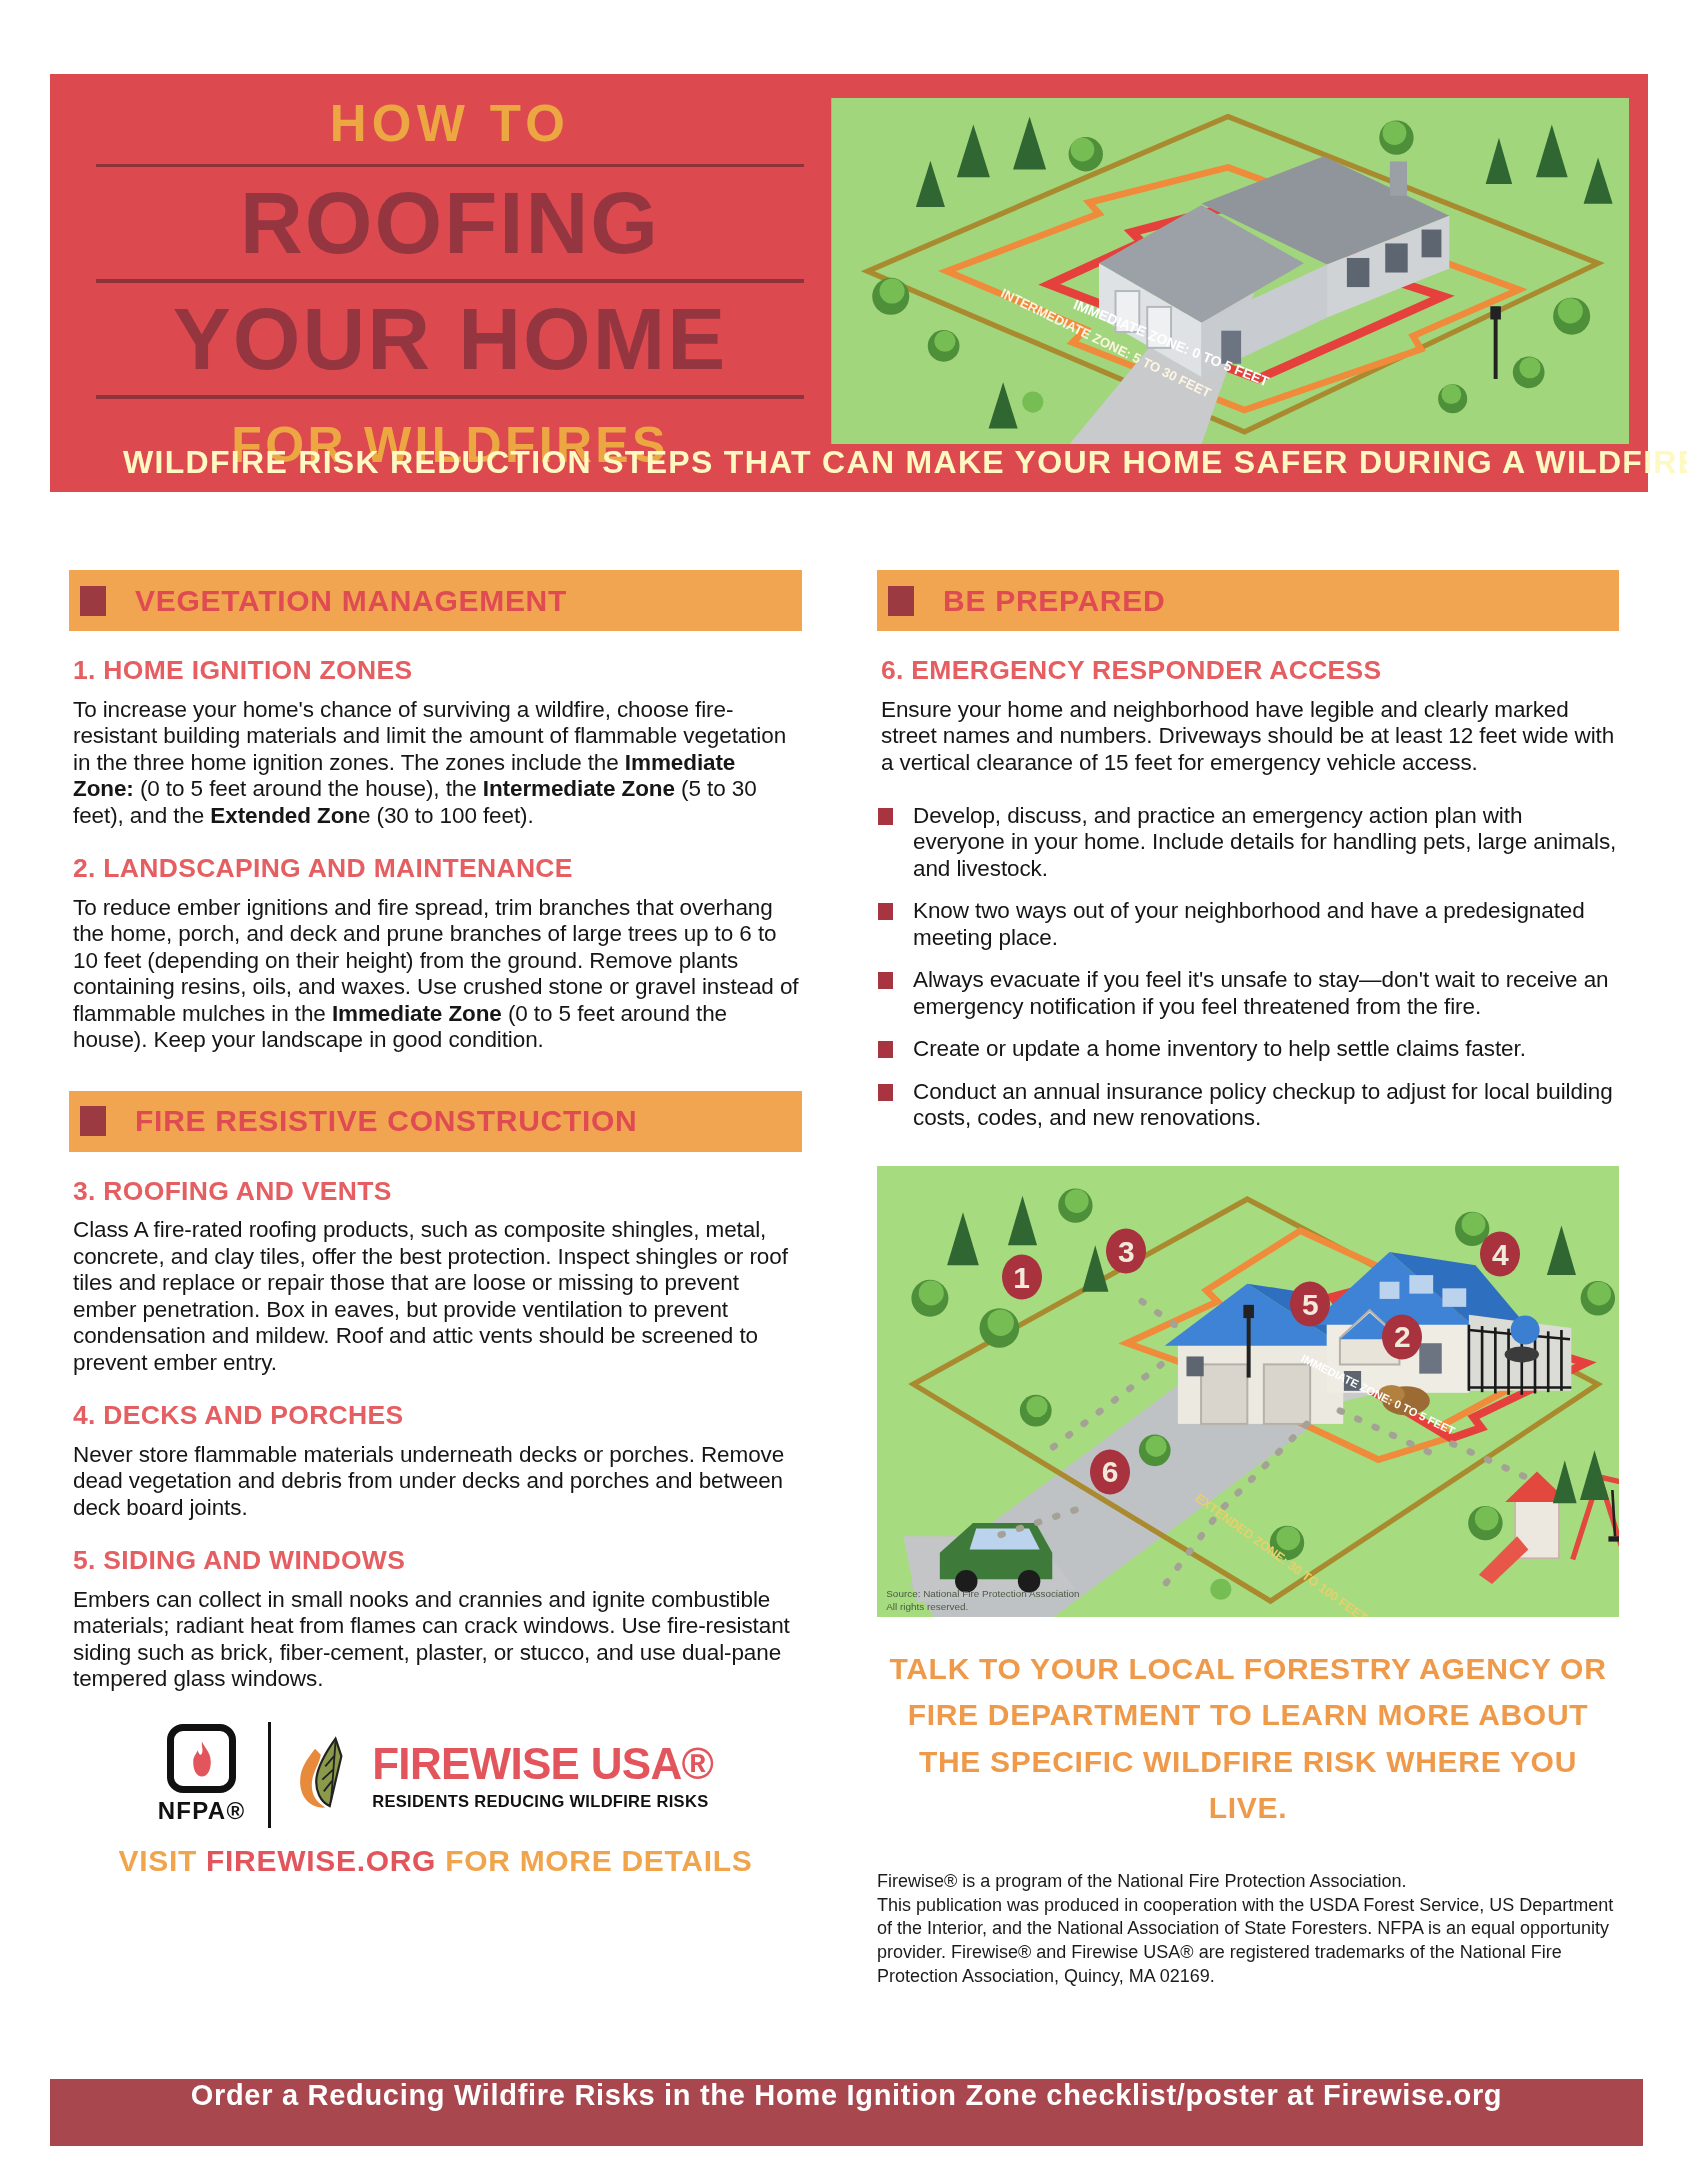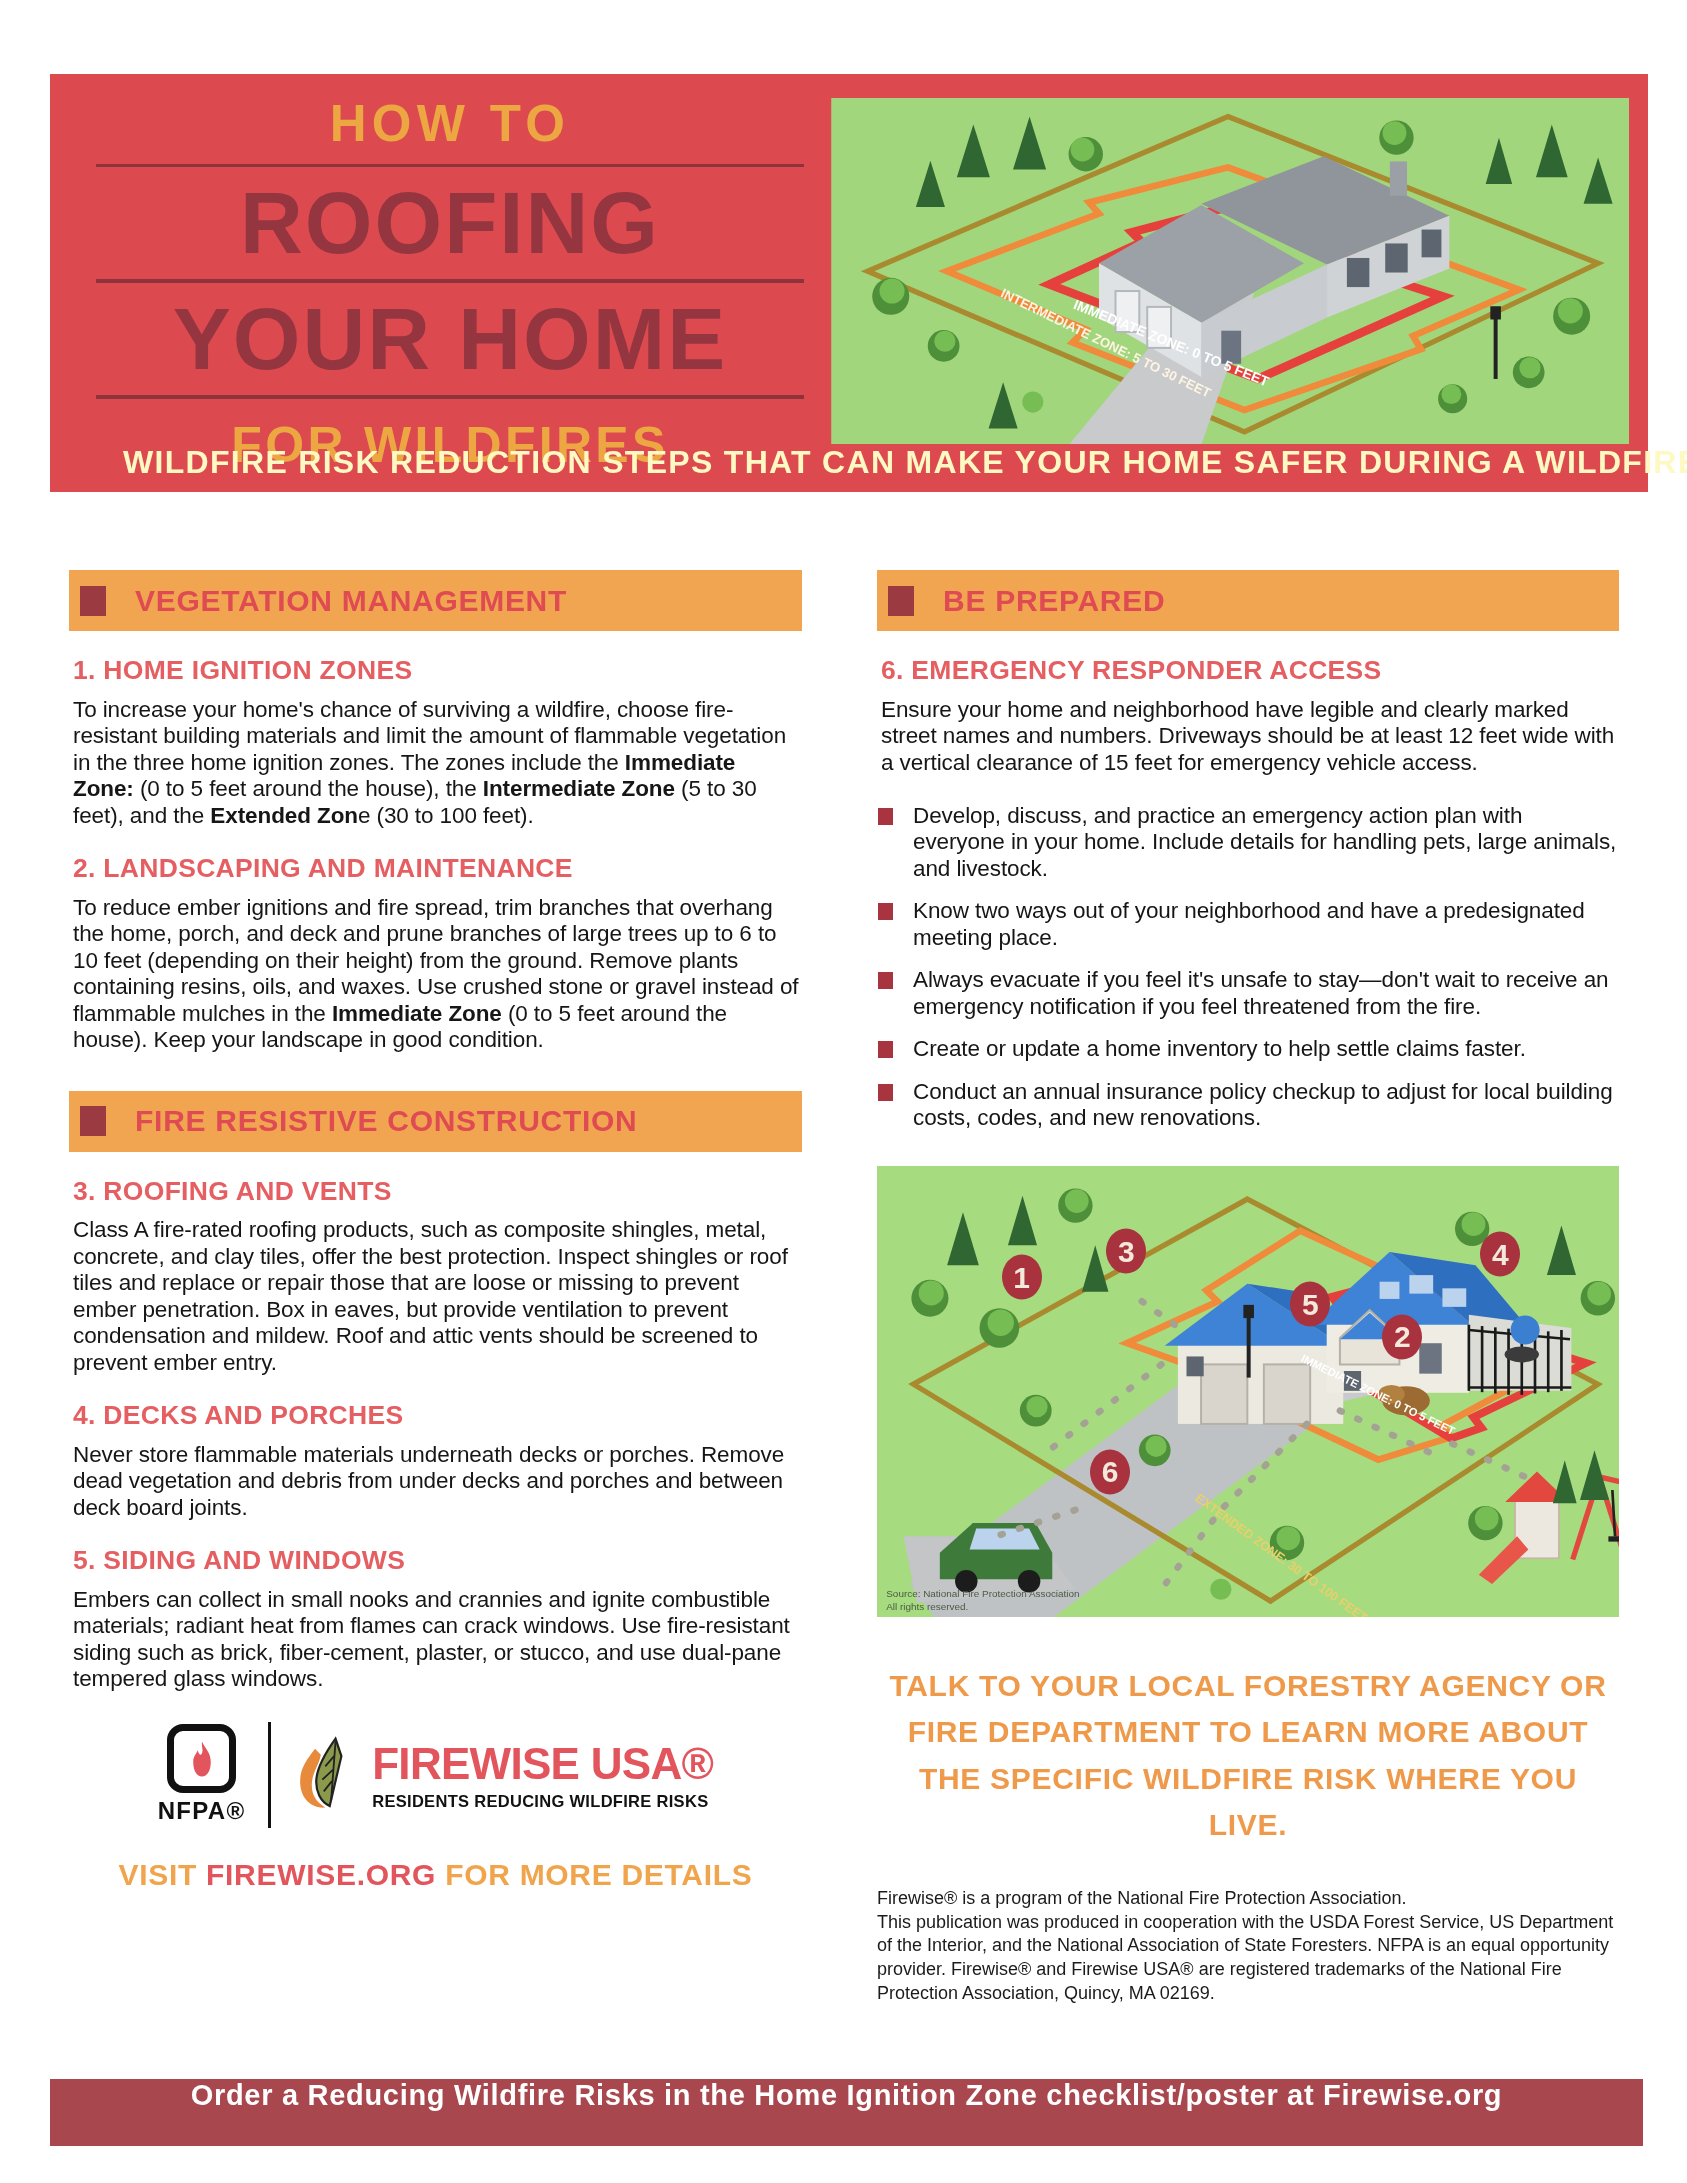--- a/index.html
+++ b/index.html
@@ -34,34 +34,34 @@
   .bullet-list { list-style:none; margin-top:26.5px; }
   .bullet-list li { position:relative; padding-left:36px; margin-bottom:16px; font-size:22.5px; line-height:26.5px; color:#161616; letter-spacing:-0.1px; }
   .bullet-sq { position:absolute; left:1.3px; top:5.3px; width:14.6px; height:17px; background:#a8343f; }
 
   
   .hood { position:relative; width:742px; height:451px; margin-top:34px; }
   .hood svg { width:100%; height:100%; display:block; }
   .badge { position:absolute; width:40px; height:45px; background:#a8323e; border-radius:50%; transform:translate(-50%,-50%);
            color:#f3e9db; font-size:30px; font-weight:bold; display:flex; align-items:center; justify-content:center; }
 
-  .callout { margin-top:46px; text-align:center; font-size:30px; line-height:1.55; font-weight:bold; color:#ef9a4b; letter-spacing:0.7px; }
+  .callout { margin-top:29px; text-align:center; font-size:30px; line-height:1.55; font-weight:bold; color:#ef9a4b; letter-spacing:0.7px; }
   .legal { margin-top:38px; font-size:18px; line-height:1.33; color:#1b1b1b; }
   .legal p { margin:0; }
 
   
   .logos { display:flex; align-items:center; justify-content:center; gap:22.5px; margin-top:29px; }
   .nfpa { display:flex; flex-direction:column; align-items:center; }
   .nfpa-box { width:69px; height:69px; border:7.3px solid #111; border-radius:16px; display:flex; align-items:center; justify-content:center; }
   .nfpa-label { font-size:24px; font-weight:bold; color:#111; letter-spacing:1.3px; margin-top:4px; }
   .logo-divider { width:2.6px; height:106px; background:#111; }
   .fw-wrap { display:flex; align-items:center; gap:13.2px; }
   .fw-text .fw-title { font-size:44px; font-weight:bold; color:#e2555c; letter-spacing:-0.7px; }
   .fw-text .fw-sub { font-size:16.5px; font-weight:bold; color:#111; letter-spacing:0.3px; margin-top:2.6px; }
-  .visit { margin-top:30px; text-align:center; font-size:30px; font-weight:bold; letter-spacing:0.7px; }
+  .visit { margin-top:16px; text-align:center; font-size:30px; font-weight:bold; letter-spacing:0.7px; }
   .visit .v-or { color:#f0a54d; }
   .visit .v-red { color:#e2555c; }
 
   
   .bottom-bar { position:absolute; left:50px; top:2079px; width:1593px; height:67px; background:#a8474d;
                 display:flex; align-items:flex-start; justify-content:center; }
   .bottom-bar span { color:#ffffff; font-size:29px; font-weight:bold; letter-spacing:0.7px; }
 </style>
 </head>
 <body>

